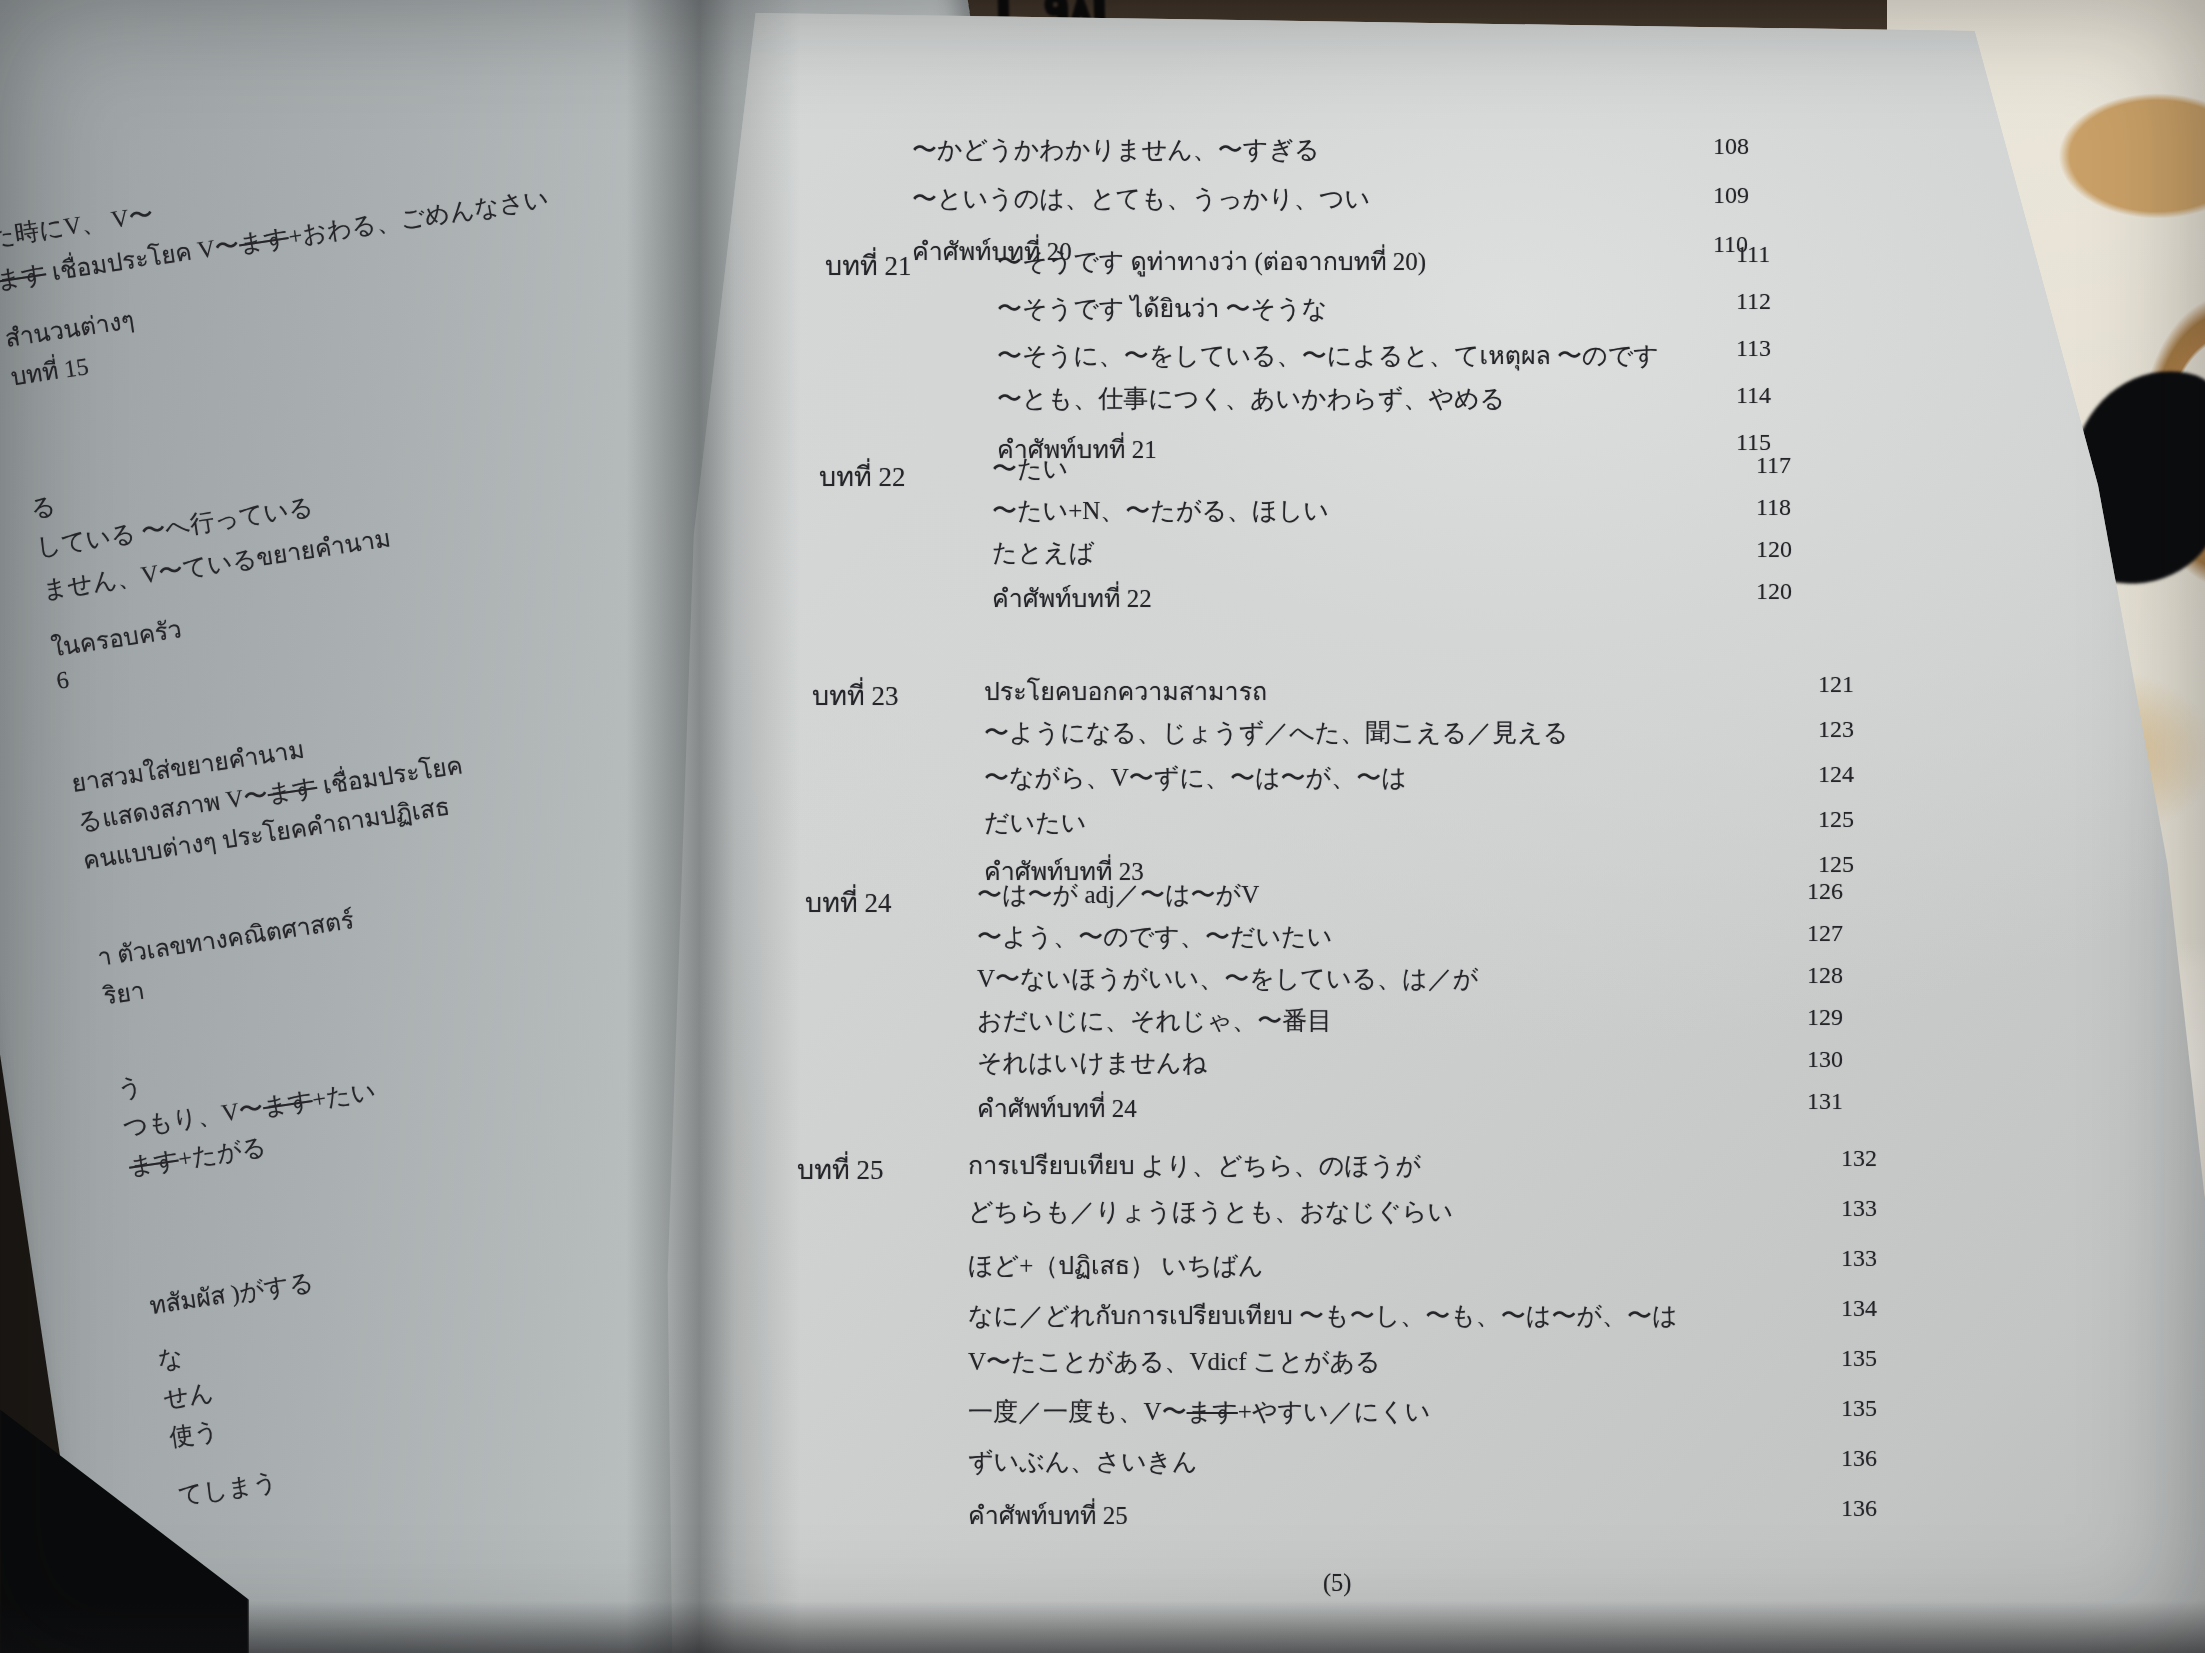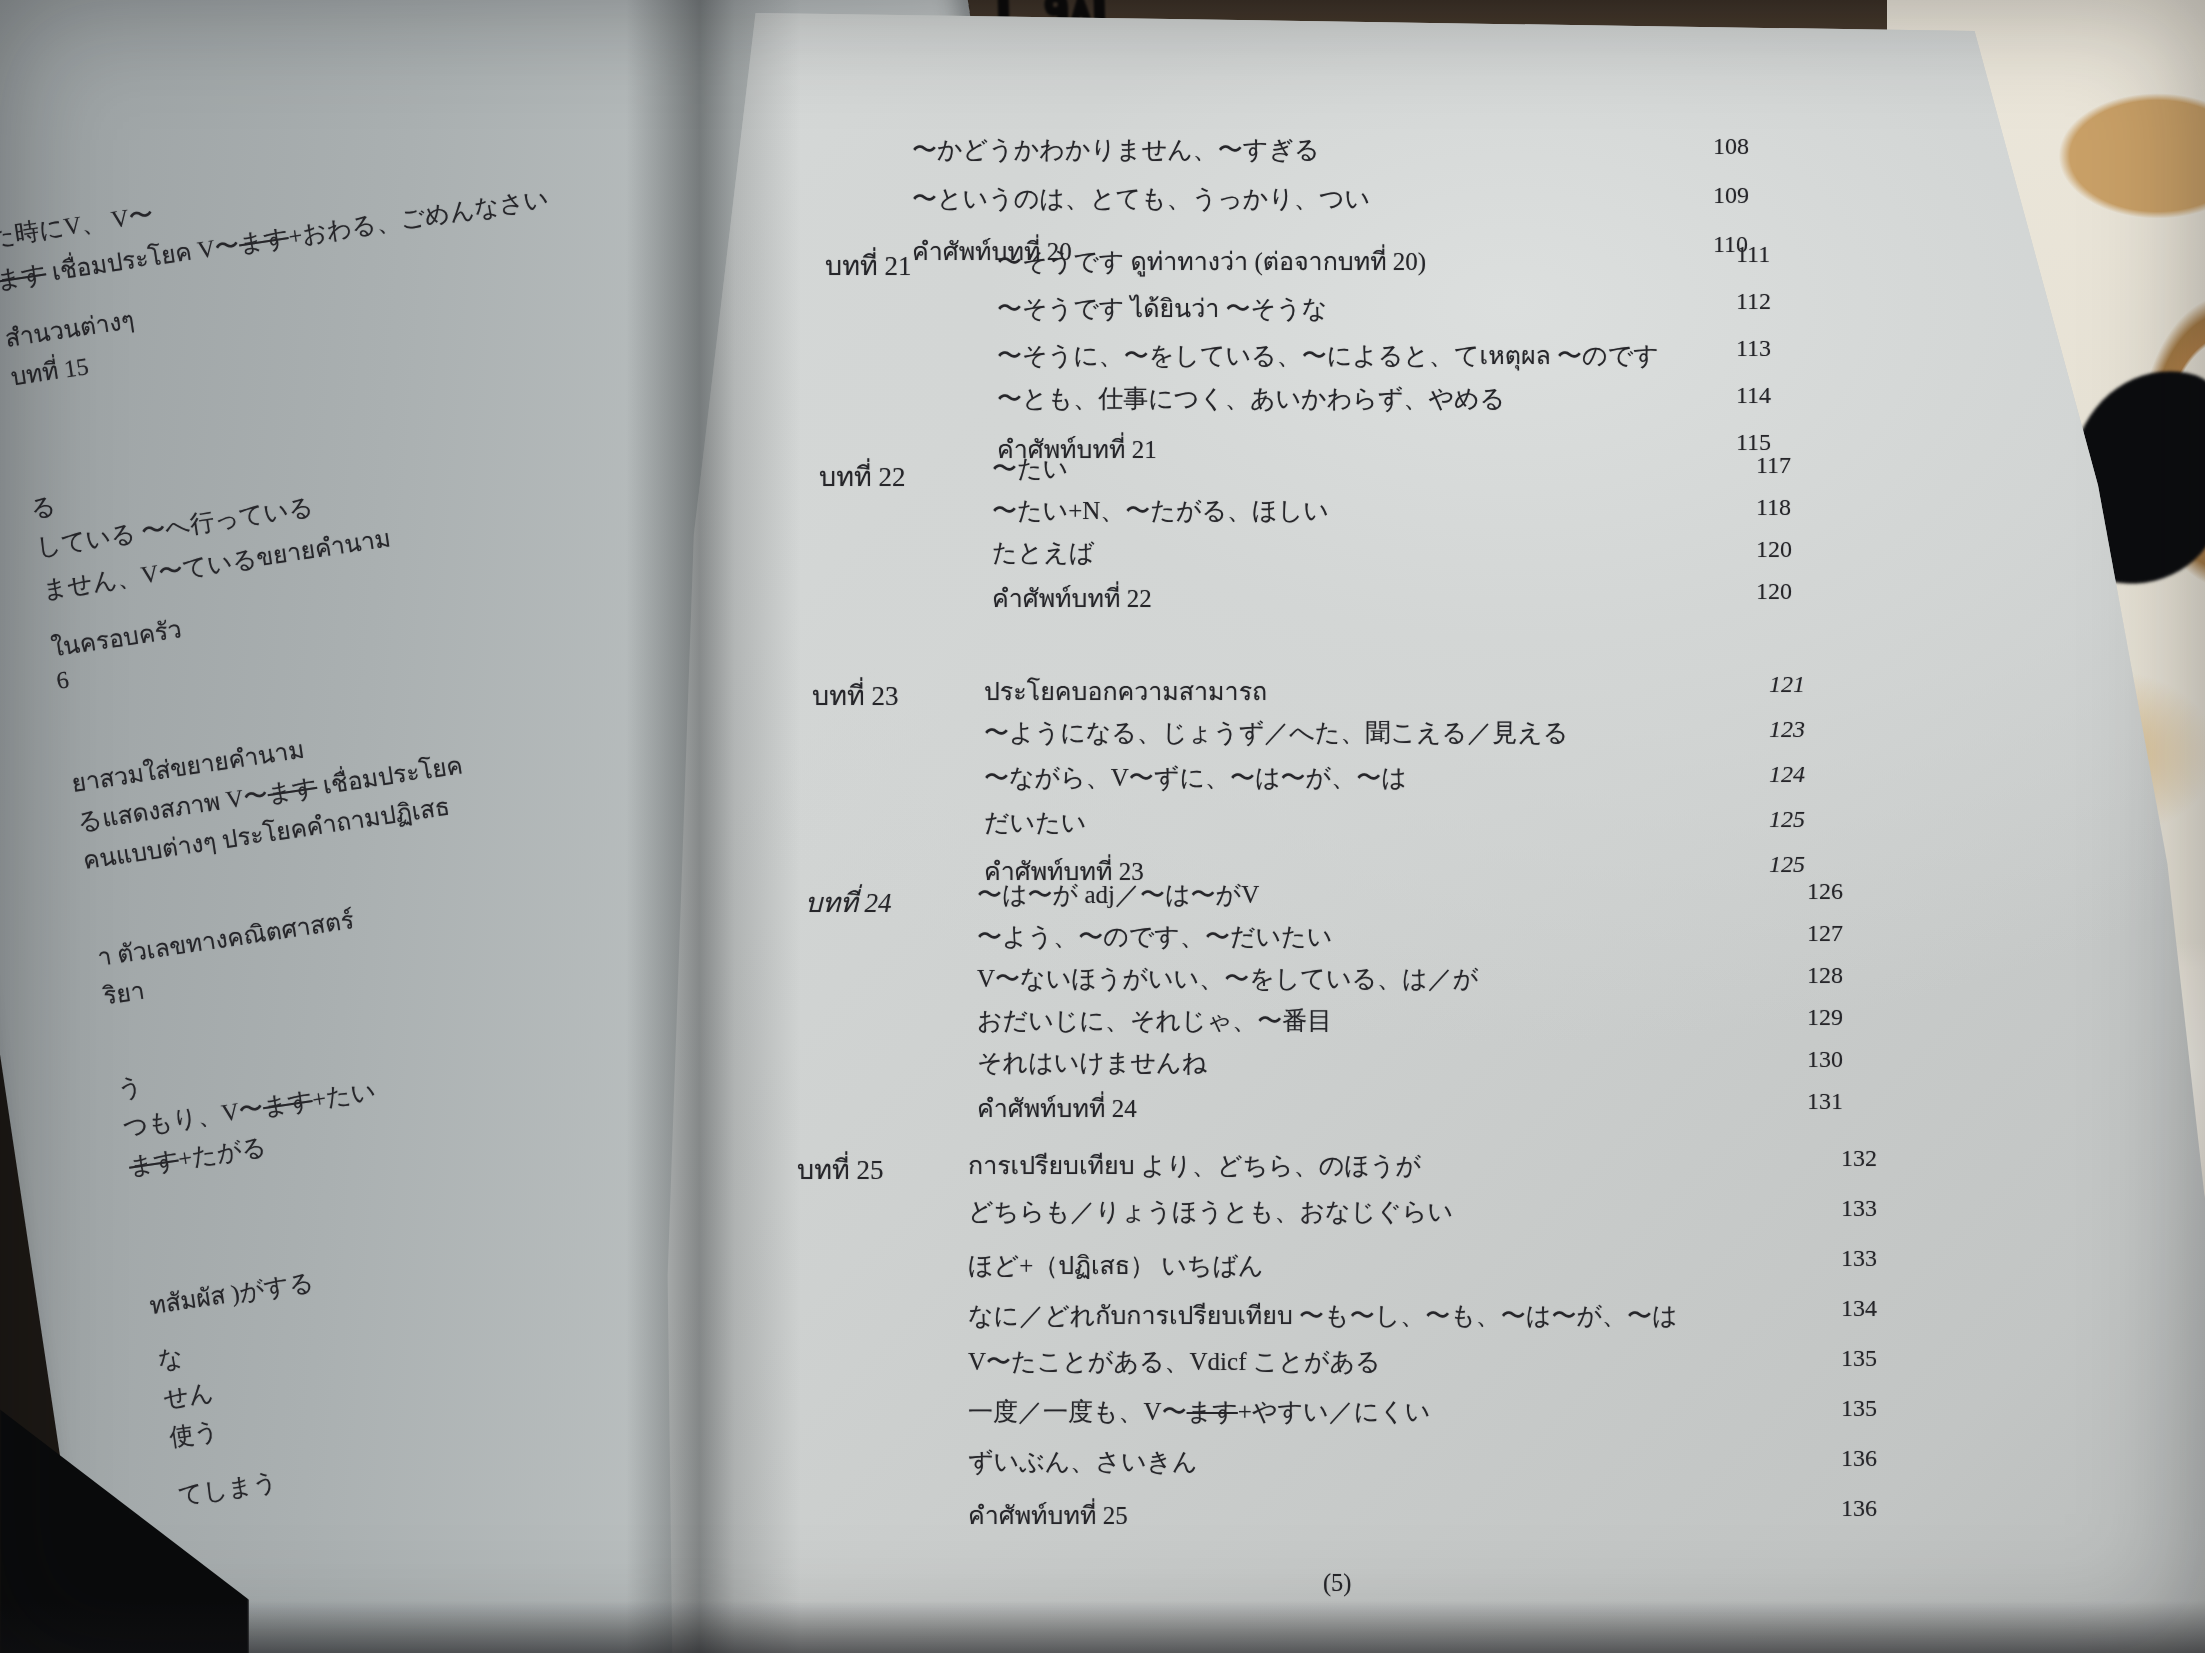--- a/index.html
+++ b/index.html
@@ -49,22 +49,22 @@
     box-shadow:0 0 32px rgba(20,22,24,.25);}
   #rtoc{position:absolute;left:0;top:0;width:100%;height:100%;color:#26262a;}
   .sec{position:absolute;left:0;width:100%;}
   .rrow{position:relative;white-space:nowrap;font-size:25px;text-shadow:0 0 1.1px rgba(45,45,50,.4);}
   .rrow .txt{position:absolute;}
   .rrow .num{position:absolute;font-size:24px;}
   .chapter{position:absolute;top:3.2px;font-size:27px;text-shadow:0 0 1.1px rgba(45,45,50,.4);}
   .s0{top:125px;} .s0 .rrow{height:49px;} .s0 .txt{left:249px;} .s0 .num{left:1050px;}
   .s1{top:233px;} .s1 .rrow{height:47px;} .s1 .chapter{left:162px;} .s1 .txt{left:334px;} .s1 .num{left:1073px;}
   .s2{top:444px;} .s2 .rrow{height:42px;} .s2 .chapter{left:156px;} .s2 .txt{left:329px;} .s2 .num{left:1093px;}
-  .s3{top:663px;text-align:center;}.s3 .rrow{height:45px;} .s3 .chapter{left:149px;} .s3 .txt{left:321px;} .s3 .num{left:1106px;font-style:italic;}
-  .s4{top:870px;}.s4 .rrow{height:42px;} .s4 .chapter{left:142px;font-style:italic;} .s4 .txt{left:314px;} .s4 .num{left:1144px;}
+  .s3{top:663px;text-align:center;}.s3 .rrow{height:45px;} .s3 .chapter{left:149px;} .s3 .txt{left:321px;} .s3 .num{left:1155px;}
+  .s4{top:870px;}.s4 .rrow{height:42px;} .s4 .chapter{left:142px;} .s4 .txt{left:314px;} .s4 .num{left:1144px;}
   .s5{top:1137px;}.s5 .rrow{height:50px;} .s5 .chapter{left:134px;} .s5 .txt{left:305px;} .s5 .num{left:1178px;}
   #footer-num{position:absolute;left:660px;top:1561px;font-size:24.4px;color:#26262a;
     text-shadow:0 0 1.1px rgba(45,45,50,.4);}
   #spine{position:absolute;left:626px;top:0;width:175px;height:1654px;
     background:linear-gradient(90deg,rgba(30,34,36,0) 0%,rgba(30,34,36,.42) 42%,rgba(30,34,36,.18) 62%,rgba(30,34,36,0) 100%);
     pointer-events:none;}
   .st{text-decoration:line-through;text-decoration-thickness:2.1px;}
   #vignette{position:absolute;inset:0;pointer-events:none;
     box-shadow:inset 0 0 117px rgba(12,12,14,.35);}
 </style>

